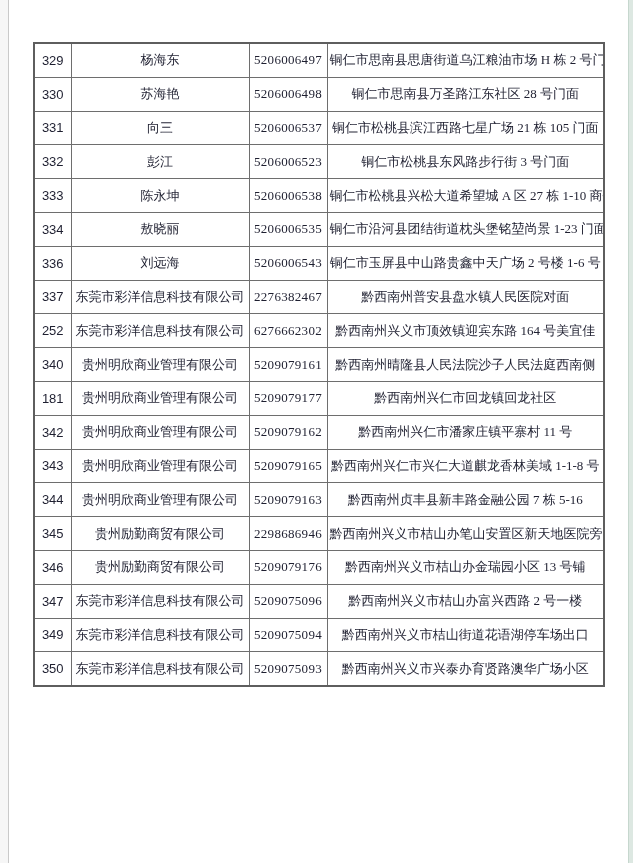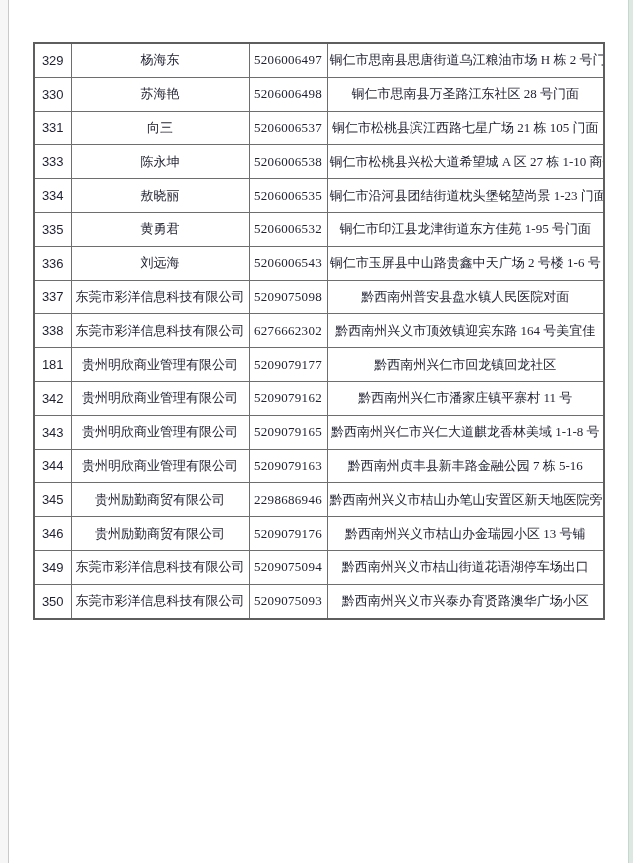--- a/index.html
+++ b/index.html
@@ -82,54 +82,60 @@
     <td class="c-code">5206006498</td>
     <td class="c-addr">铜仁市思南县万圣路江东社区 28 号门面</td>
   </tr>
         <tr>
     <td class="c-no">331</td>
     <td class="c-name">向三</td>
     <td class="c-code">5206006537</td>
     <td class="c-addr">铜仁市松桃县滨江西路七星广场 21 栋 105 门面</td>
   </tr>
         <tr>
+    <td class="c-no">332</td>
+    <td class="c-name">彭江</td>
+    <td class="c-code">5206006523</td>
+    <td class="c-addr">铜仁市松桃县东风路步行街 3 号门面</td>
+  </tr>
+        <tr>
     <td class="c-no">333</td>
     <td class="c-name">陈永坤</td>
     <td class="c-code">5206006538</td>
     <td class="c-addr">铜仁市松桃县兴松大道希望城 A 区 27 栋 1-10 商铺</td>
   </tr>
         <tr>
     <td class="c-no">334</td>
     <td class="c-name">敖晓丽</td>
     <td class="c-code">5206006535</td>
     <td class="c-addr">铜仁市沿河县团结街道枕头堡铭堃尚景 1-23 门面</td>
   </tr>
         <tr>
-    <td class="c-no">335</td>
-    <td class="c-name">黄勇君</td>
-    <td class="c-code">5206006532</td>
-    <td class="c-addr">铜仁市印江县龙津街道东方佳苑 1-95 号门面</td>
-  </tr>
-        <tr>
     <td class="c-no">336</td>
     <td class="c-name">刘远海</td>
     <td class="c-code">5206006543</td>
     <td class="c-addr">铜仁市玉屏县中山路贵鑫中天广场 2 号楼 1-6 号</td>
   </tr>
         <tr>
     <td class="c-no">337</td>
     <td class="c-name">东莞市彩洋信息科技有限公司</td>
-    <td class="c-code">5209075098</td>
+    <td class="c-code">2276382467</td>
     <td class="c-addr">黔西南州普安县盘水镇人民医院对面</td>
   </tr>
         <tr>
-    <td class="c-no">338</td>
+    <td class="c-no">252</td>
     <td class="c-name">东莞市彩洋信息科技有限公司</td>
     <td class="c-code">6276662302</td>
     <td class="c-addr">黔西南州兴义市顶效镇迎宾东路 164 号美宜佳</td>
+  </tr>
+        <tr>
+    <td class="c-no">340</td>
+    <td class="c-name">贵州明欣商业管理有限公司</td>
+    <td class="c-code">5209079161</td>
+    <td class="c-addr">黔西南州晴隆县人民法院沙子人民法庭西南侧</td>
   </tr>
         <tr>
     <td class="c-no">181</td>
     <td class="c-name">贵州明欣商业管理有限公司</td>
     <td class="c-code">5209079177</td>
     <td class="c-addr">黔西南州兴仁市回龙镇回龙社区</td>
   </tr>
         <tr>
     <td class="c-no">342</td>
     <td class="c-name">贵州明欣商业管理有限公司</td>
@@ -154,20 +160,26 @@
     <td class="c-code">2298686946</td>
     <td class="c-addr">黔西南州兴义市桔山办笔山安置区新天地医院旁</td>
   </tr>
         <tr>
     <td class="c-no">346</td>
     <td class="c-name">贵州励勤商贸有限公司</td>
     <td class="c-code">5209079176</td>
     <td class="c-addr">黔西南州兴义市桔山办金瑞园小区 13 号铺</td>
   </tr>
         <tr>
+    <td class="c-no">347</td>
+    <td class="c-name">东莞市彩洋信息科技有限公司</td>
+    <td class="c-code">5209075096</td>
+    <td class="c-addr">黔西南州兴义市桔山办富兴西路 2 号一楼</td>
+  </tr>
+        <tr>
     <td class="c-no">349</td>
     <td class="c-name">东莞市彩洋信息科技有限公司</td>
     <td class="c-code">5209075094</td>
     <td class="c-addr">黔西南州兴义市桔山街道花语湖停车场出口</td>
   </tr>
         <tr>
     <td class="c-no">350</td>
     <td class="c-name">东莞市彩洋信息科技有限公司</td>
     <td class="c-code">5209075093</td>
     <td class="c-addr">黔西南州兴义市兴泰办育贤路澳华广场小区</td>

